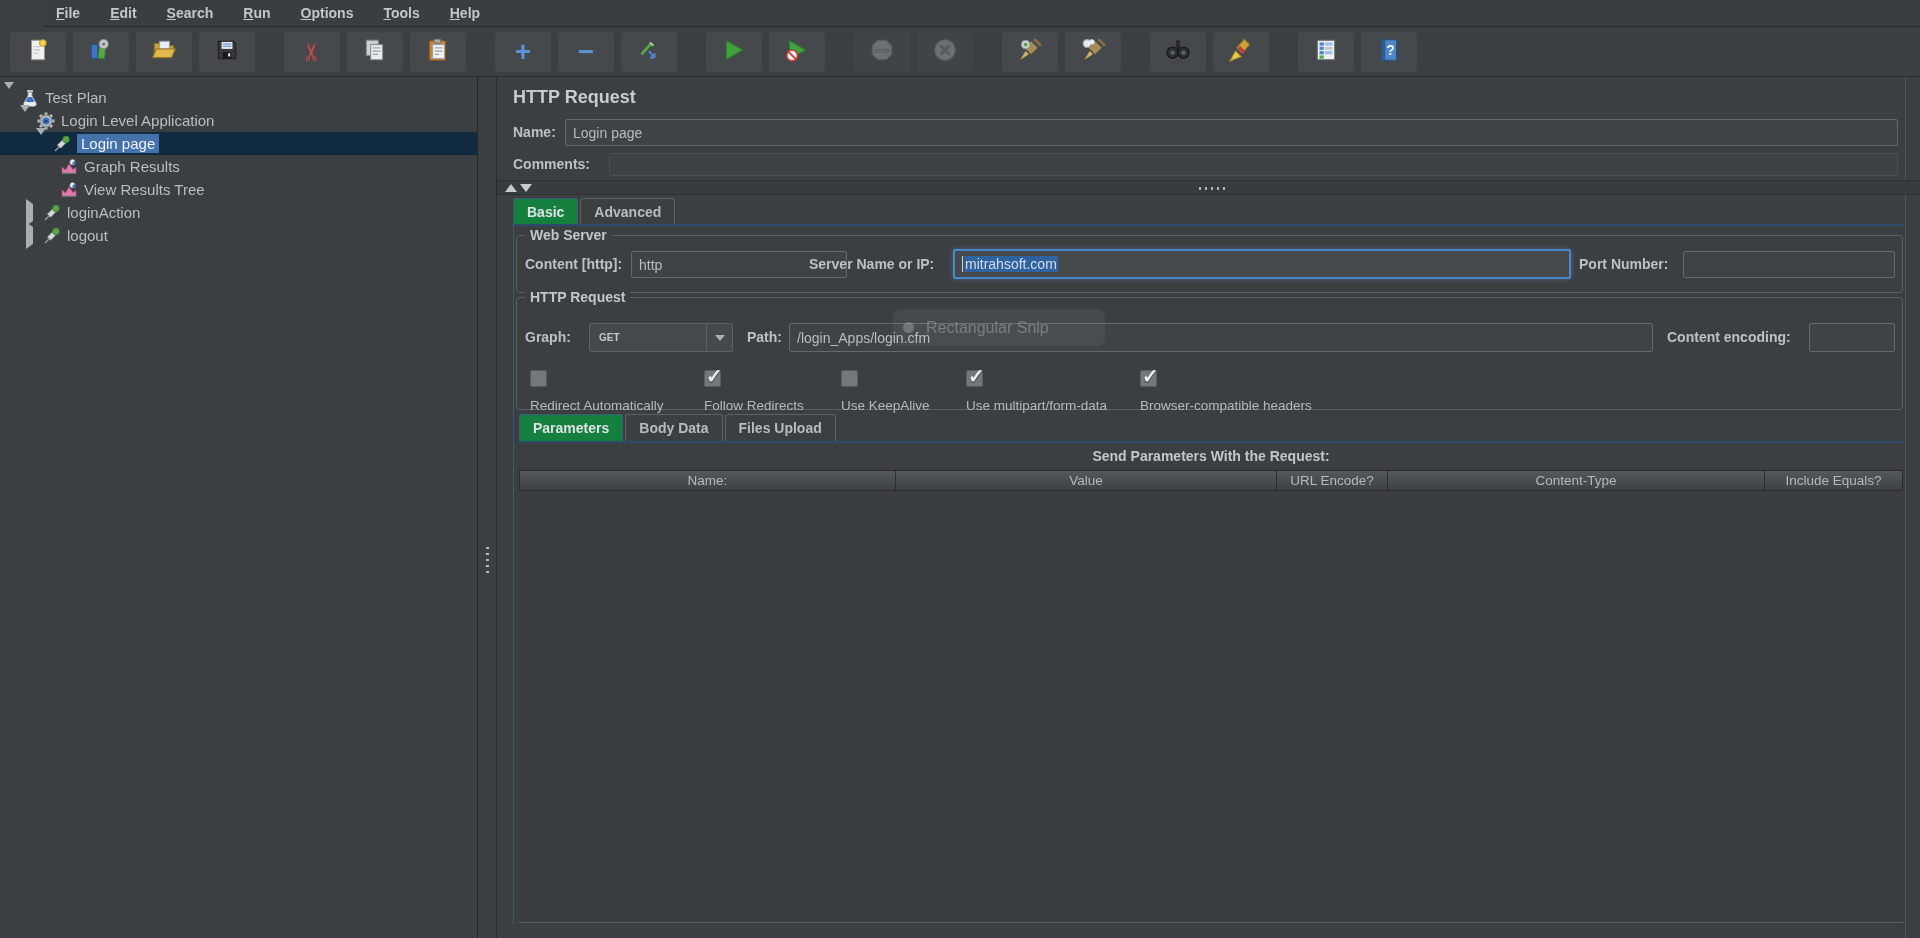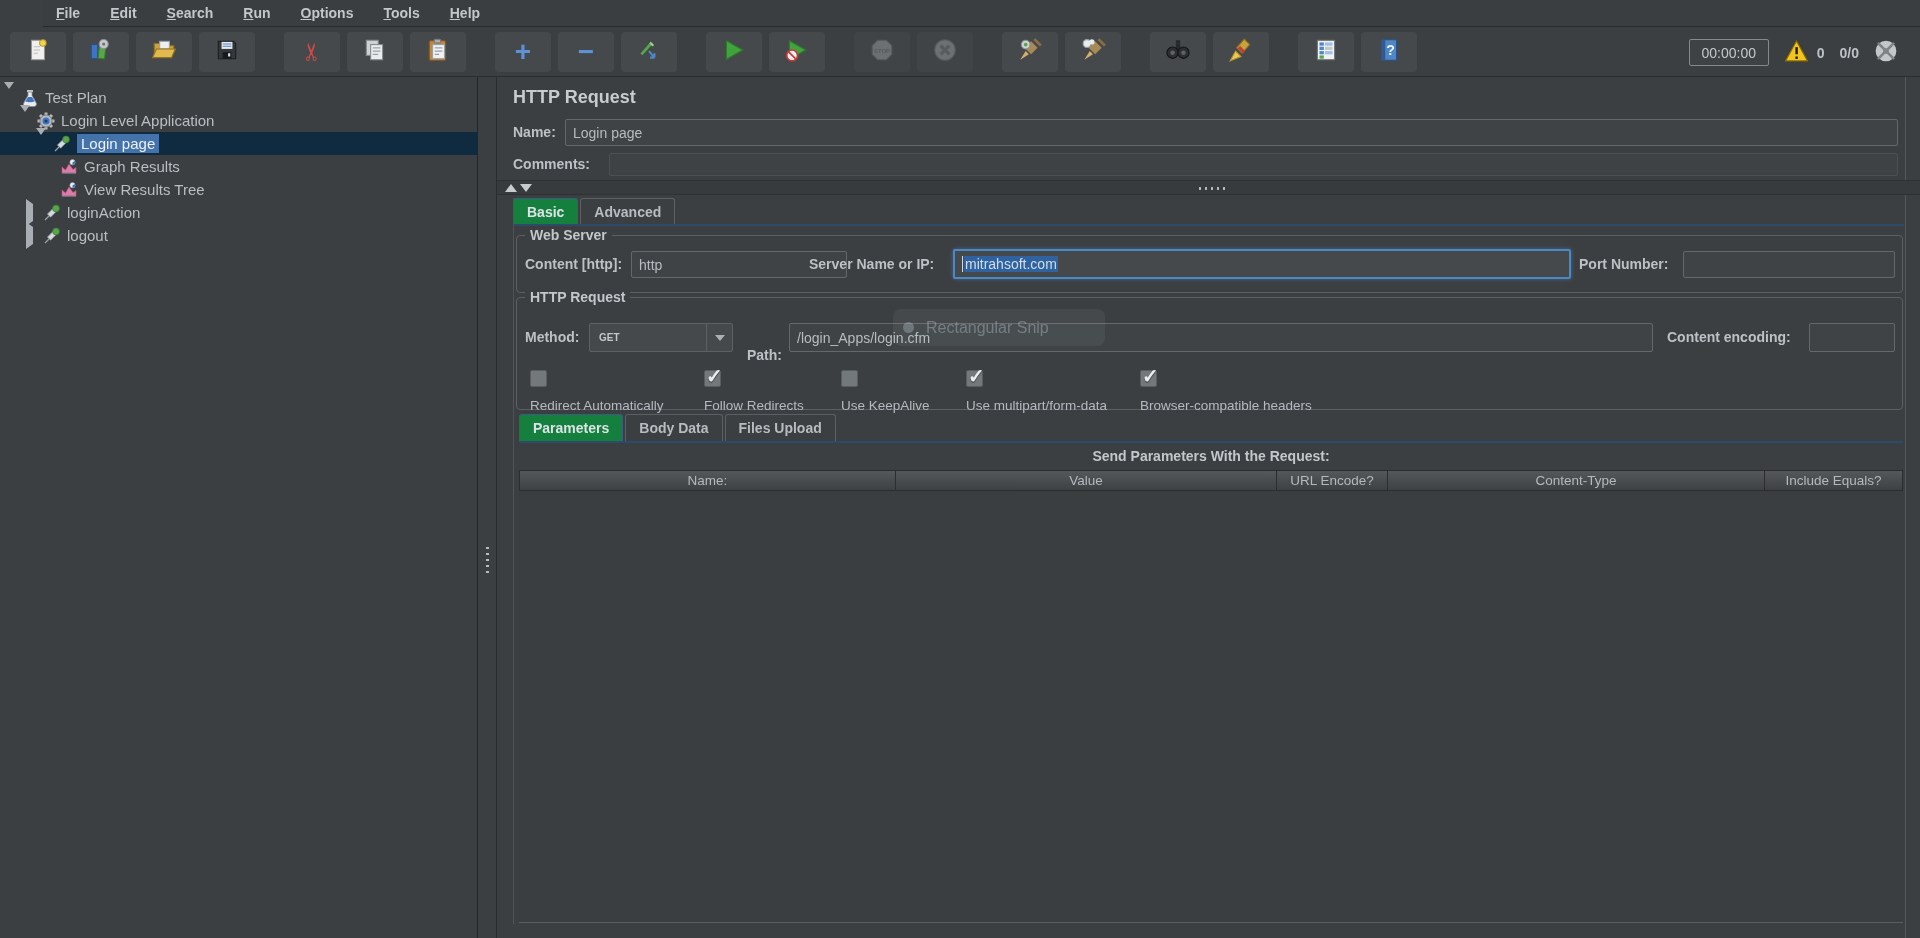--- a/index.html
+++ b/index.html
@@ -279,40 +279,20 @@
       </div>
     <div class="tbtn">
         <span><svg viewBox="0 0 24 24">
             <rect x="5" y="2.5" width="14" height="19" rx="1" fill="#4f86c6" stroke="#2a4f86"></rect>
             <rect x="5" y="2.5" width="3.5" height="19" fill="#2f5a93"></rect>
             <text x="13.5" y="17" font-size="13" text-anchor="middle" fill="#eef3f8" font-weight="bold">?</text>
           </svg></span>
       </div>
   </div>
 
-  <div class="status">
-    <div class="timerbox">00:00:00</div>
-    <div class="warn-wrap">
-      <span><svg width="25" height="22" viewBox="0 0 22 20">
-            <path d="M11 1L21 19H1z" fill="#f2c41d" stroke="#8a6d00"></path>
-            <rect x="10" y="6.5" width="2.2" height="6.5" fill="#1a1a1a"></rect>
-            <rect x="10" y="15" width="2.2" height="2.2" fill="#1a1a1a"></rect>
-          </svg></span>
-      <span class="count-txt">0</span>
-    </div>
-    <span class="count-txt">0/0</span>
-    <span><svg width="24" height="24" viewBox="0 0 22 22">
-          <circle cx="11" cy="11" r="9.5" fill="#c3c7ca"></circle>
-          <g transform="rotate(45 11 11)" fill="#7f8386">
-            <rect x="9.8" y="0.5" width="2.4" height="21"></rect>
-            <rect x="0.5" y="9.8" width="21" height="2.4"></rect>
-          </g>
-          <circle cx="11" cy="11" r="2.6" fill="#7f8386"></circle>
-        </svg></span>
-  </div>
 
   <div class="tree">
     <div class="trow pad0">
       <span class="exp"><span class="exp-down"></span></span>
       <span class="ticon"><svg viewBox="0 0 18 18">
             <rect x="6" y="1" width="6" height="2" rx="0.5" fill="#c6cacc"></rect>
             <path d="M7 3h4v3.5l4.2 7.5a2.4 2.4 0 01-2.1 3.5H4.9a2.4 2.4 0 01-2.1-3.5L7 6.5z" fill="#e8ecef" stroke="#8b8f92" stroke-width="0.8"></path>
             <path d="M4.4 12.5L7 8h4l2.6 4.5a16 16 0 01-9.2 0z" fill="#3f74c4"></path>
           </svg></span>
       <span class="tlabel">Test Plan</span>
@@ -432,28 +412,28 @@
       </div>
       <div class="fld-label" style="left:1062px; top:20px;">Port Number:</div>
       <div class="txtfield" style="left:1166px; top:15px; width:212px; height:27px;">
         <span></span>
       </div>
     </div>
 
     <div class="groupbox" style="left:19px; right:17px; top:220px; height:113px;">
       <span class="legend">HTTP Request</span>
 
-      <div class="fld-label" style="left:8px; top:31px;">Method:</div>
+      <div class="fld-label" style="left:8px; top:31px;">Graph:</div>
       <div class="combo" style="left:72px; top:25px; width:144px; height:29px;">
         <span class="cval">GET</span>
         <span class="carr">
             <span class="carr-tri"></span>
           </span>
       </div>
-      <div class="fld-label" style="left:230px; top:49px;">Path:</div>
+      <div class="fld-label" style="left:230px; top:31px;">Path:</div>
       <div class="txtfield" style="left:272px; top:25px; width:864px; height:29px;">
         <span>/login_Apps/login.cfm</span>
       </div>
       <div class="fld-label" style="left:1150px; top:31px;">Content encoding:</div>
       <div class="txtfield" style="left:1292px; top:25px; width:86px; height:29px;">
         <span></span>
       </div>
 
       <div class="cbrow">
         <div class="cbitem" style="left:13px;">

